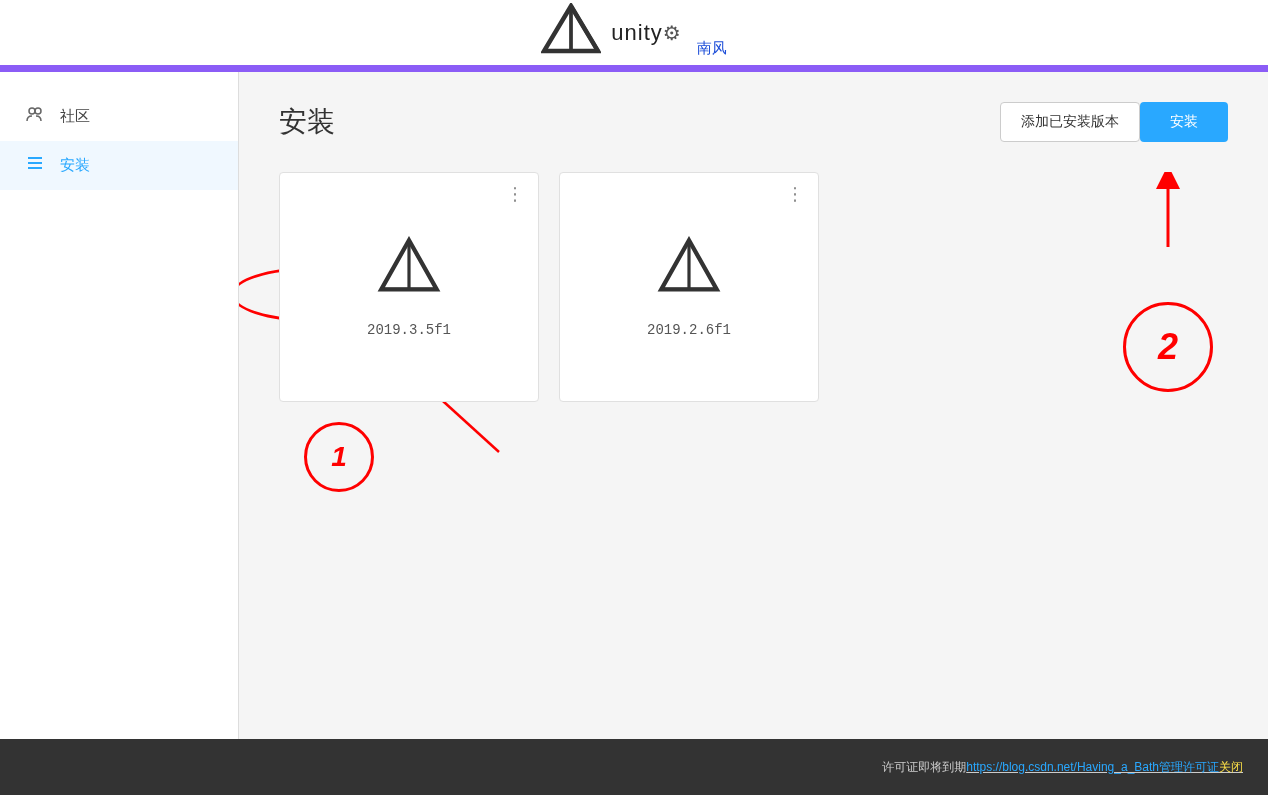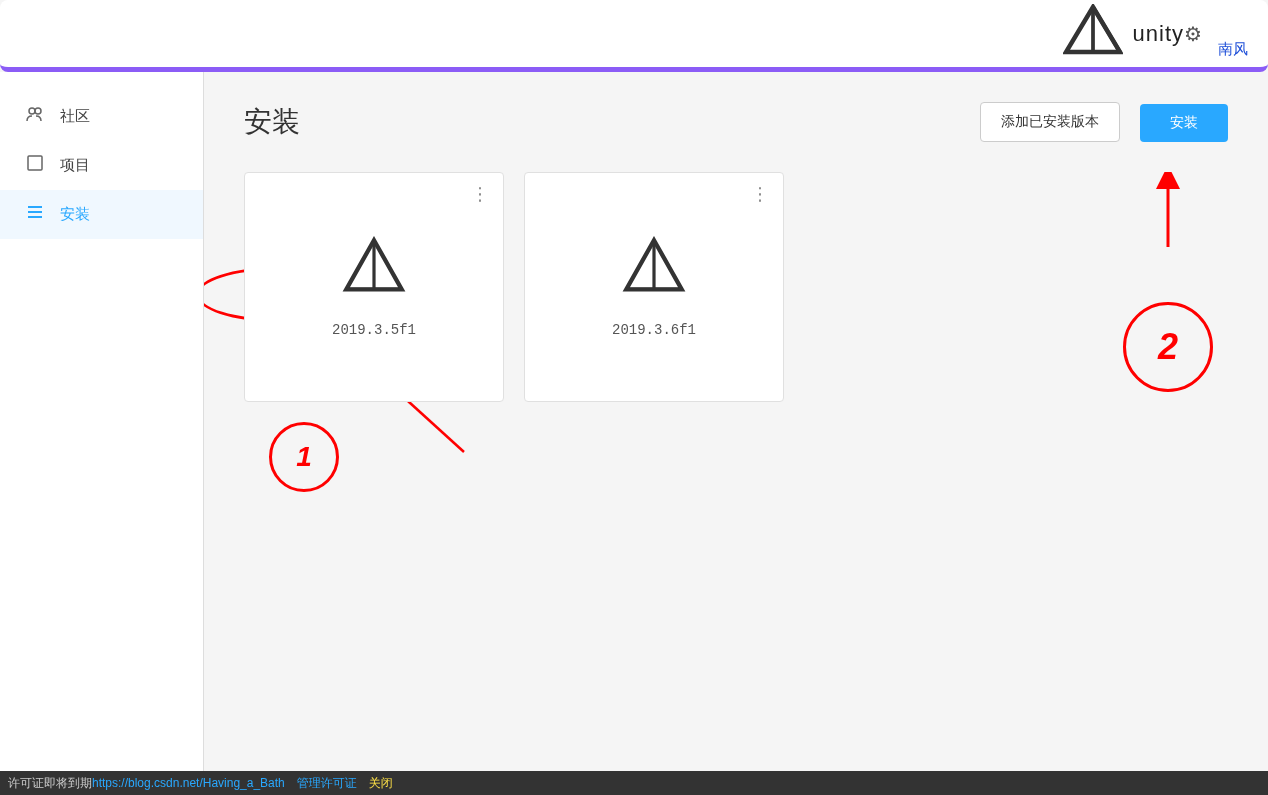--- a/index.html
+++ b/index.html
@@ -1,28 +1,27 @@
 <!DOCTYPE html>
 <html><head>
   <meta charset="utf-8">
   <style>
     * { box-sizing: border-box; margin: 0; padding: 0; }
     body { font-family: -apple-system, BlinkMacSystemFont, "Segoe UI", sans-serif; background: #f5f5f5; height: 795px; overflow: hidden; display: flex; flex-direction: column; }
 
     
     .header {
       background: #fff;
-      border-bottom: 5px solid #8b5cf6;
+      border-bottom: 7px solid #8b5cf6;
       height: 72px;
       display: flex;
       align-items: center;
-      justify-content: flex-end;
+      justify-content: center;
       padding: 0 20px;
       flex-shrink: 0;
-      border-radius: 8px;
     }
     .header-left {
       display: flex;
       align-items: center;
       gap: 10px;
     }
     .unity-logo-text {
       font-size: 22px;
       font-weight: 400;
       color: #222;
@@ -48,21 +47,21 @@
 
     
     .main-layout {
       display: flex;
       flex: 1;
       overflow: hidden;
     }
 
     
     .sidebar {
-      width: 204px;
+      width: 239px;
       background: #fff;
       border-right: 1px solid #ddd;
       padding: 20px 0;
       flex-shrink: 0;
     }
     .sidebar-item {
       display: flex;
       align-items: center;
       gap: 14px;
       padding: 12px 24px;
@@ -95,22 +94,21 @@
       justify-content: space-between;
       margin-bottom: 30px;
     }
     .page-title {
       font-size: 28px;
       font-weight: 400;
       color: #333;
     }
     .page-actions {
       display: flex;
-      gap: 20px;
-      align-items: flex-end;
+      gap: 0;
     }
     .btn-outline {
       background: #fff;
       border: 1px solid #ccc;
       border-radius: 4px;
       padding: 10px 20px;
       font-size: 14px;
       cursor: pointer;
       color: #333;
     }
@@ -167,37 +165,38 @@
     
     .unity-diamond {
       width: 60px;
       height: 60px;
     }
 
     
     .footer {
       background: #333;
       color: #ccc;
-      height: 24px;
-      display: flex;
-      align-items: center;
-      justify-content: flex-start;
-      padding: 0 8px;
+      height: 56px;
+      display: flex;
+      align-items: center;
+      justify-content: flex-end;
+      padding: 0 25px;
       font-size: 12px;
       flex-shrink: 0;
     }
     .footer-link {
       color: #29a8ff;
       text-decoration: none;
       font-size: 12px;
     }
     .footer-right {
       display: flex;
-      gap: 12px;
-      align-items: center;
+      gap: 0;
+      align-items: center;
+      text-decoration: underline;
     }
 
     
     .circle-1 {
       position: absolute;
       top: 195px;
       left: -8px;
       width: 165px;
       height: 55px;
       border: 3px solid red;
@@ -276,28 +275,20 @@
     <div class="sidebar-item">
       <span class="icon">
         <svg width="20" height="20" viewBox="0 0 20 20">
             <circle cx="7" cy="7" r="3" fill="none" stroke="#666" stroke-width="1.5"></circle>
             <circle cx="13" cy="7" r="3" fill="none" stroke="#666" stroke-width="1.5"></circle>
             <path d="M2 17c0-3 2-5 5-5M11 12c3 0 5 2 5 5" fill="none" stroke="#666" stroke-width="1.5"></path>
           </svg>
       </span>
       <span>社区</span>
     </div>
-    <div class="sidebar-item">
-      <span class="icon">
-        <svg width="20" height="20" viewBox="0 0 20 20">
-            <rect x="3" y="3" width="14" height="14" rx="1" fill="none" stroke="#666" stroke-width="1.5"></rect>
-          </svg>
-      </span>
-      <span>项目</span>
-    </div>
     <div class="sidebar-item active">
       <span class="icon">
         <svg width="20" height="20" viewBox="0 0 20 20">
             <line x1="3" y1="5" x2="17" y2="5" stroke="#29a8ff" stroke-width="2"></line>
             <line x1="3" y1="10" x2="17" y2="10" stroke="#29a8ff" stroke-width="2"></line>
             <line x1="3" y1="15" x2="17" y2="15" stroke="#29a8ff" stroke-width="2"></line>
           </svg>
       </span>
       <span style="color:#29a8ff">安装</span>
     </div>
@@ -355,21 +346,21 @@
 
       <div class="version-card">
         <button class="card-menu">⋮</button>
         <div class="card-logo">
           <svg width="64" height="64" viewBox="0 0 60 60">
             <polygon points="30,4 56,50 4,50" fill="none" stroke="#333" stroke-width="4"></polygon>
             <line x1="30" y1="4" x2="30" y2="50" stroke="#333" stroke-width="3"></line>
             <line x1="4" y1="50" x2="56" y2="50" stroke="#333" stroke-width="3"></line>
           </svg>
         </div>
-        <span class="card-version">2019.3.6f1</span>
+        <span class="card-version">2019.2.6f1</span>
       </div>
     </div>
 
   </main>
 </div>
 
 <footer class="footer">
   <span>许可证即将到期</span>
   <div class="footer-right">
     <a class="footer-link" href="#">https://blog.csdn.net/Having_a_Bath</a>

